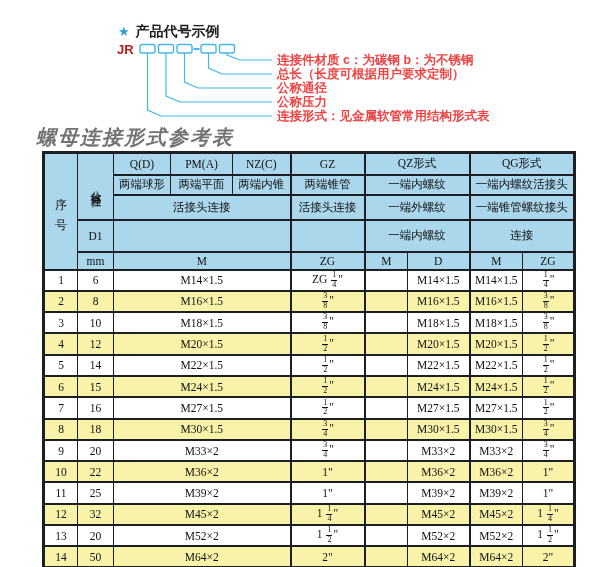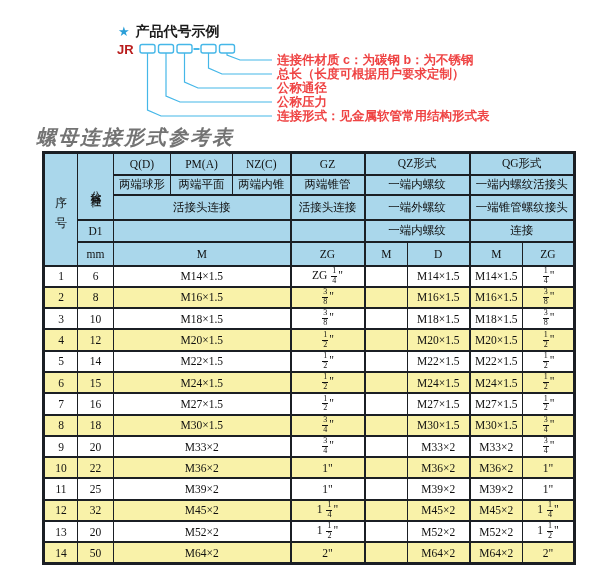--- a/index.html
+++ b/index.html
@@ -117,28 +117,28 @@
         <th class="group-l">两端锥管</th>
         <th class="group-l" colspan="2">一端内螺纹</th>
         <th class="group-l" colspan="2">一端内螺纹活接头</th>
       </tr>
       <tr style="height:25px">
         <th colspan="3">活接头连接</th>
         <th class="group-l">活接头连接</th>
         <th class="group-l" colspan="2">一端外螺纹</th>
         <th class="group-l" colspan="2">一端锥管螺纹接头</th>
       </tr>
-      <tr style="height:22px">
+      <tr style="height:32px">
         <th>D1</th>
         <th colspan="3"></th>
         <th class="group-l"></th>
         <th class="group-l" colspan="2">一端内螺纹</th>
         <th class="group-l" colspan="2">连接</th>
       </tr>
-      <tr style="height:24px">
+      <tr style="height:18px">
         <th>mm</th>
         <th colspan="3">M</th>
         <th class="group-l">ZG</th>
         <th class="group-l">M</th>
         <th>D</th>
         <th class="group-l">M</th>
         <th>ZG</th>
       </tr>
     </thead>
     <tbody>

